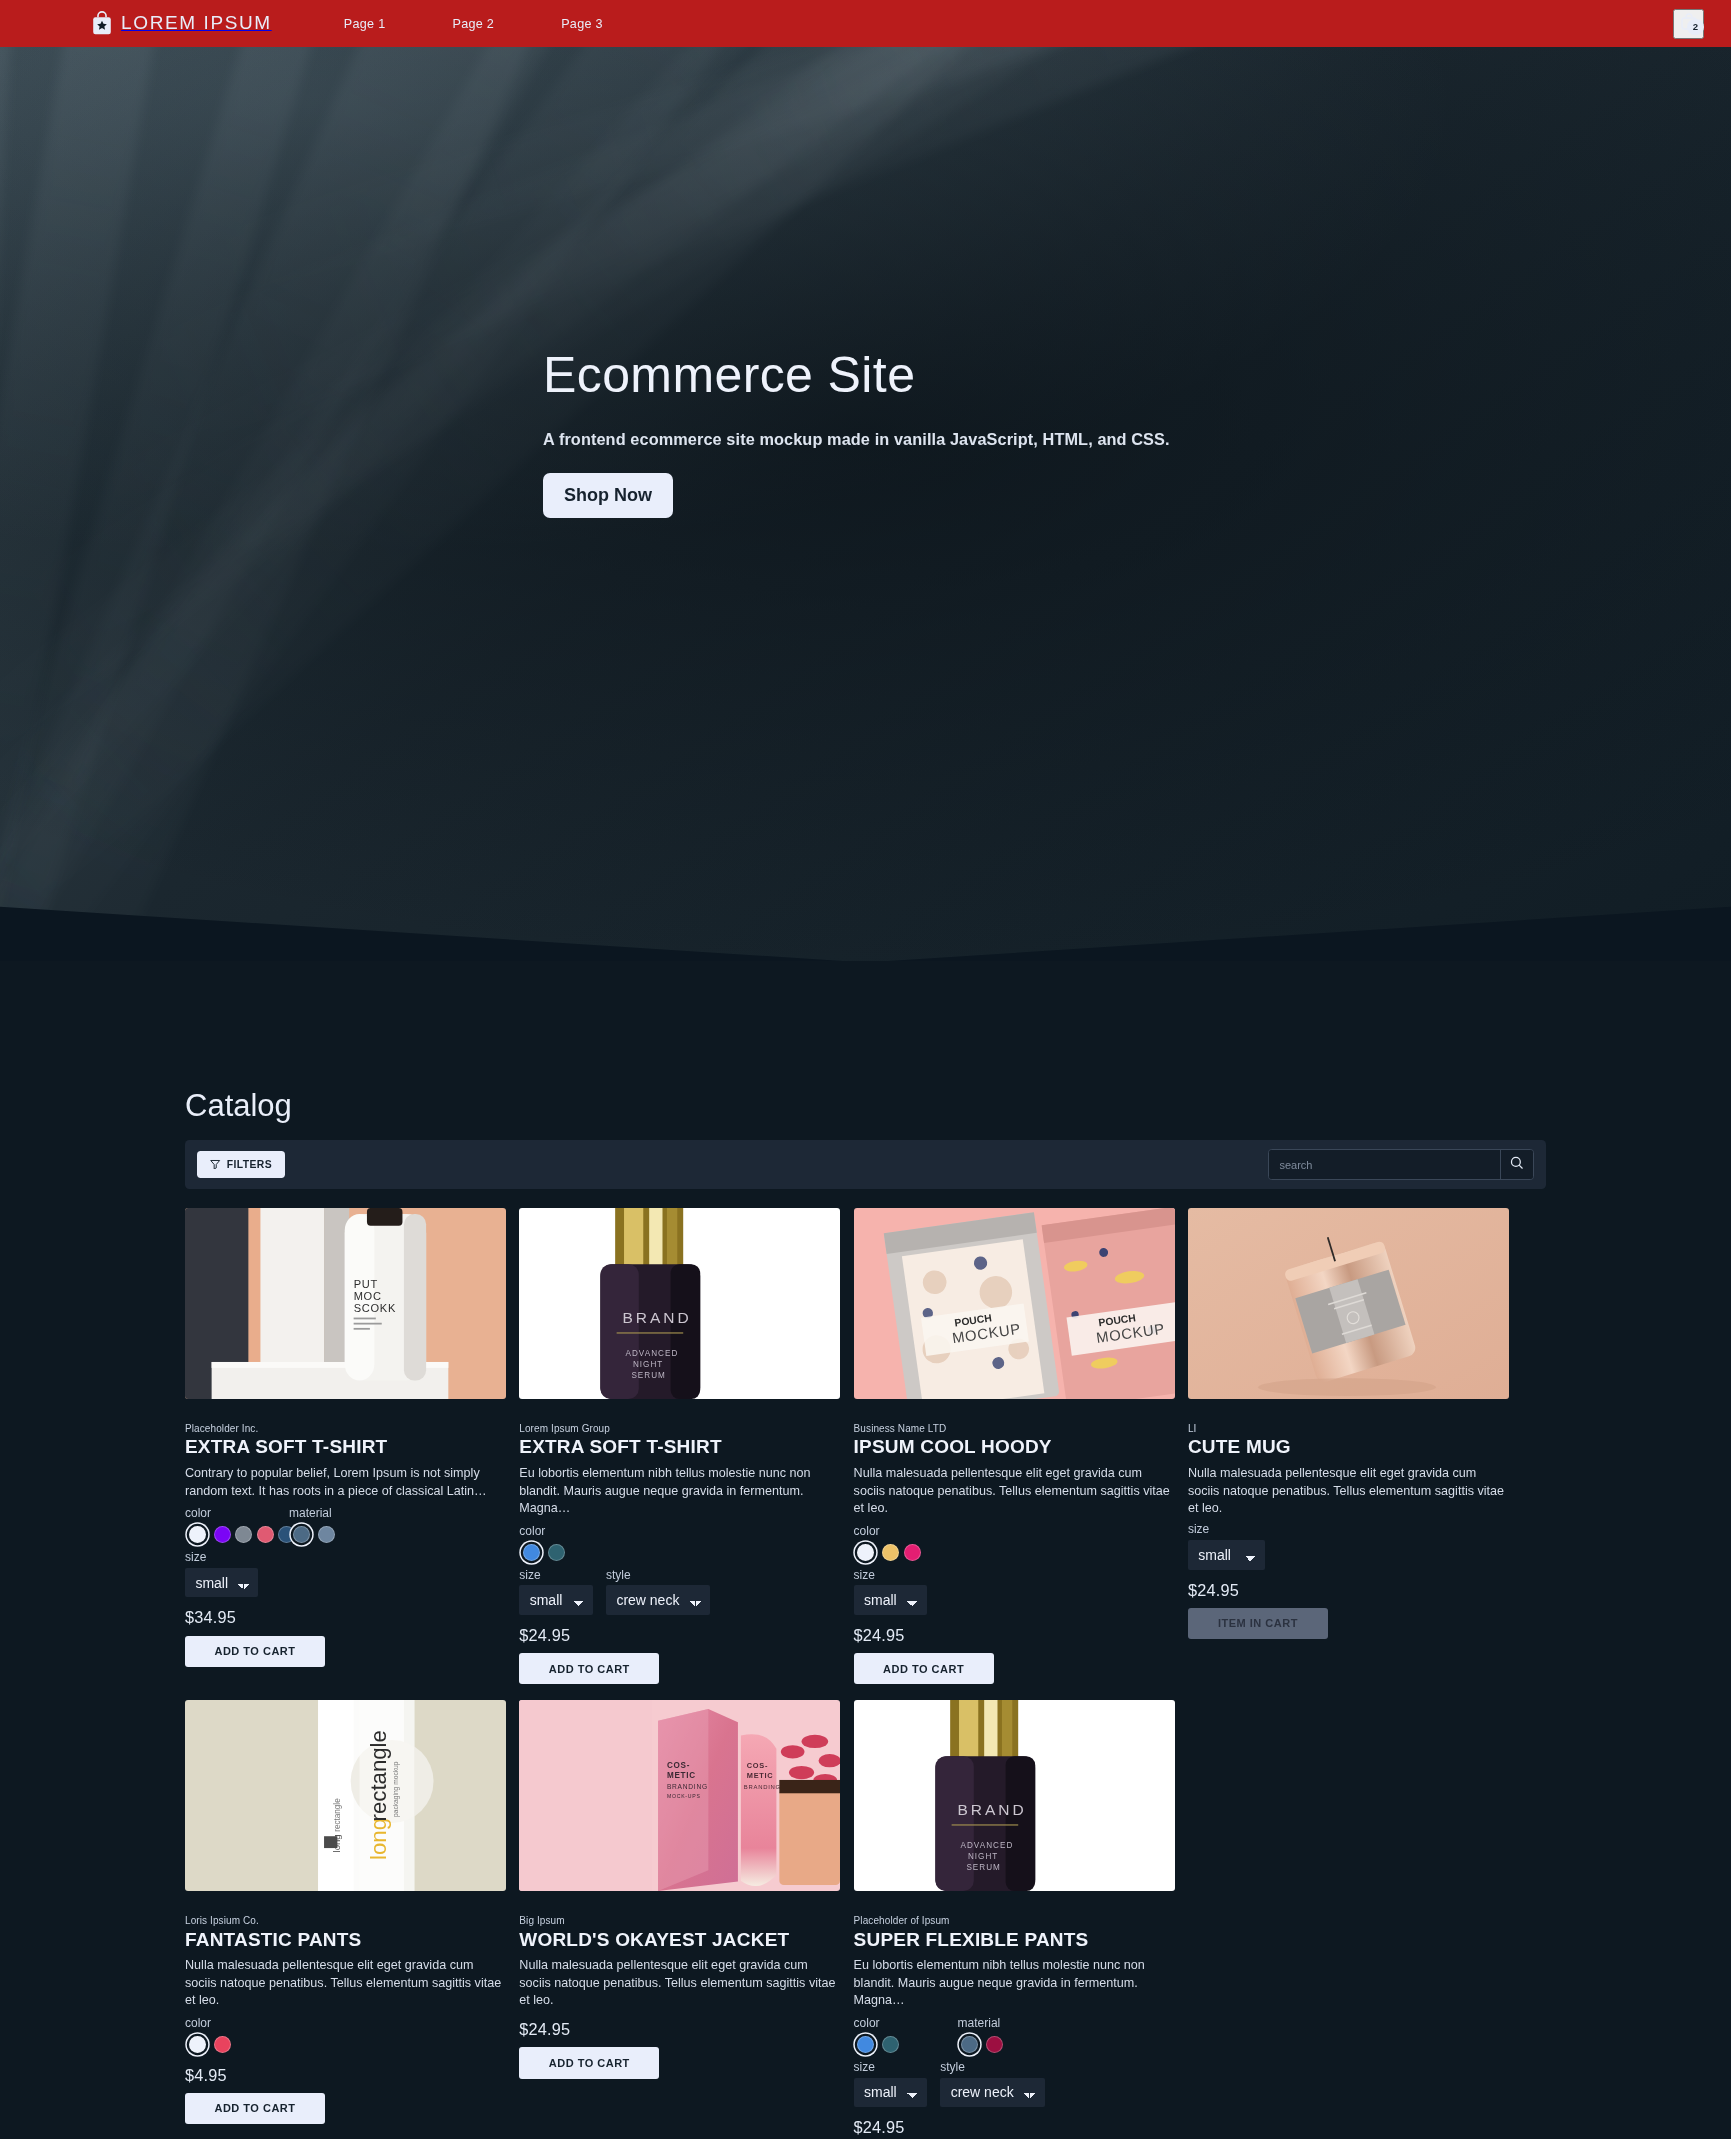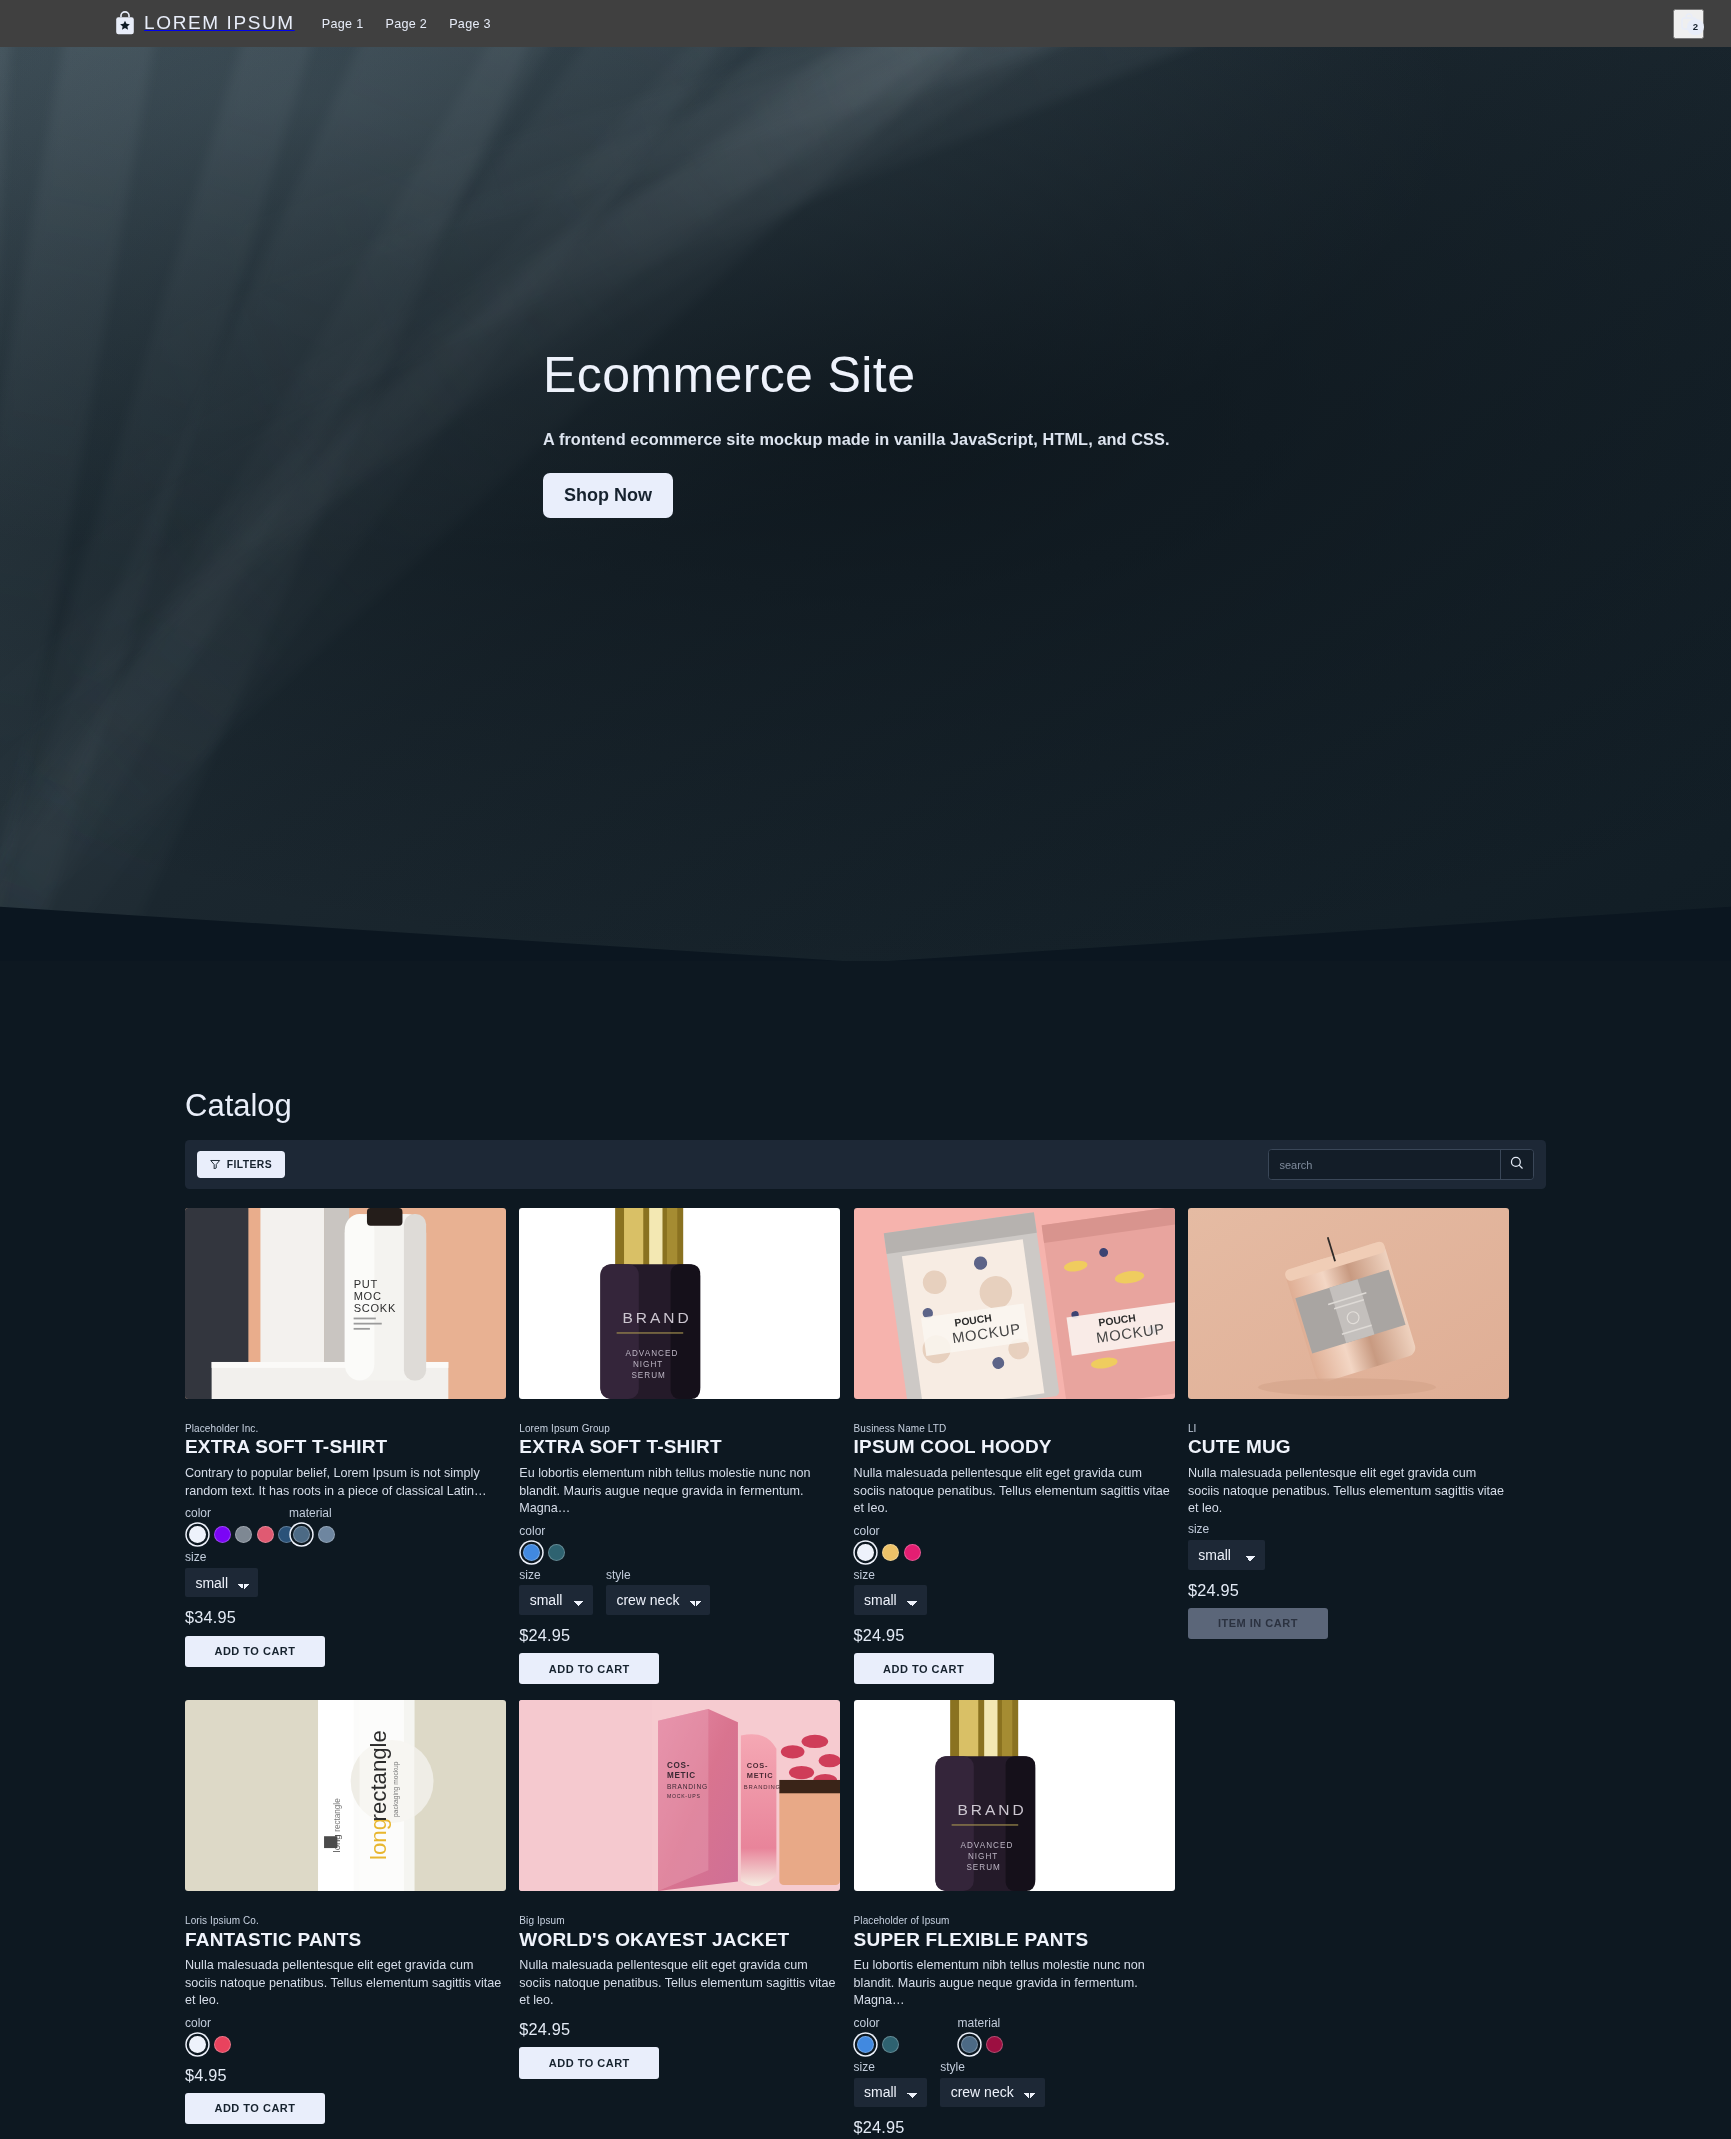--- a/index.html
+++ b/index.html
@@ -7,33 +7,33 @@
     width: 1731px;
     background: #0d1821;
     font-family: "Liberation Sans", sans-serif;
     -webkit-font-smoothing: antialiased;
   }
 
   
   .navbar {
     position: relative; z-index: 40;
     height: 47px;
-    background: #404040;
+    background: #b91c1c;
     display: flex; align-items: center;
-    padding: 0 27px 0 114px;
+    padding: 0 27px 0 91px;
   }
   .brand { display: flex; align-items: center; gap: 8.1px; }
   .brand-logo { width: 22px; height: 24.4px; display:block; }
   .brand-name {
     color: #e8edf9; font-size: 19px; letter-spacing: 1.6px;
     font-weight: 400;
   }
   .nav-links { display: flex; align-items: center; gap: 22px; margin-left: 27px; }
   .nav-link {
-    color: #e8edf9; font-size: 12.6px; text-decoration: none; letter-spacing: 0.3px;
+    color: #e8edf9; font-size: 12.6px; text-decoration: none; letter-spacing: 0.3px; margin-left: 45px;
   }
   .nav-spacer { flex: 1; }
   .cart-btn { position: relative; width: 31px; height: 30px; display:flex; align-items:center; justify-content:center;}
   .cart-badge {
     position: absolute; right: -1.5px; bottom: 1.5px;
     width: 16.3px; height: 16.3px; border-radius: 50%;
     background: #e8edf9; color: #16222e;
     font-size: 9.6px; font-weight: 700;
     display: flex; align-items: center; justify-content: center;
   }

